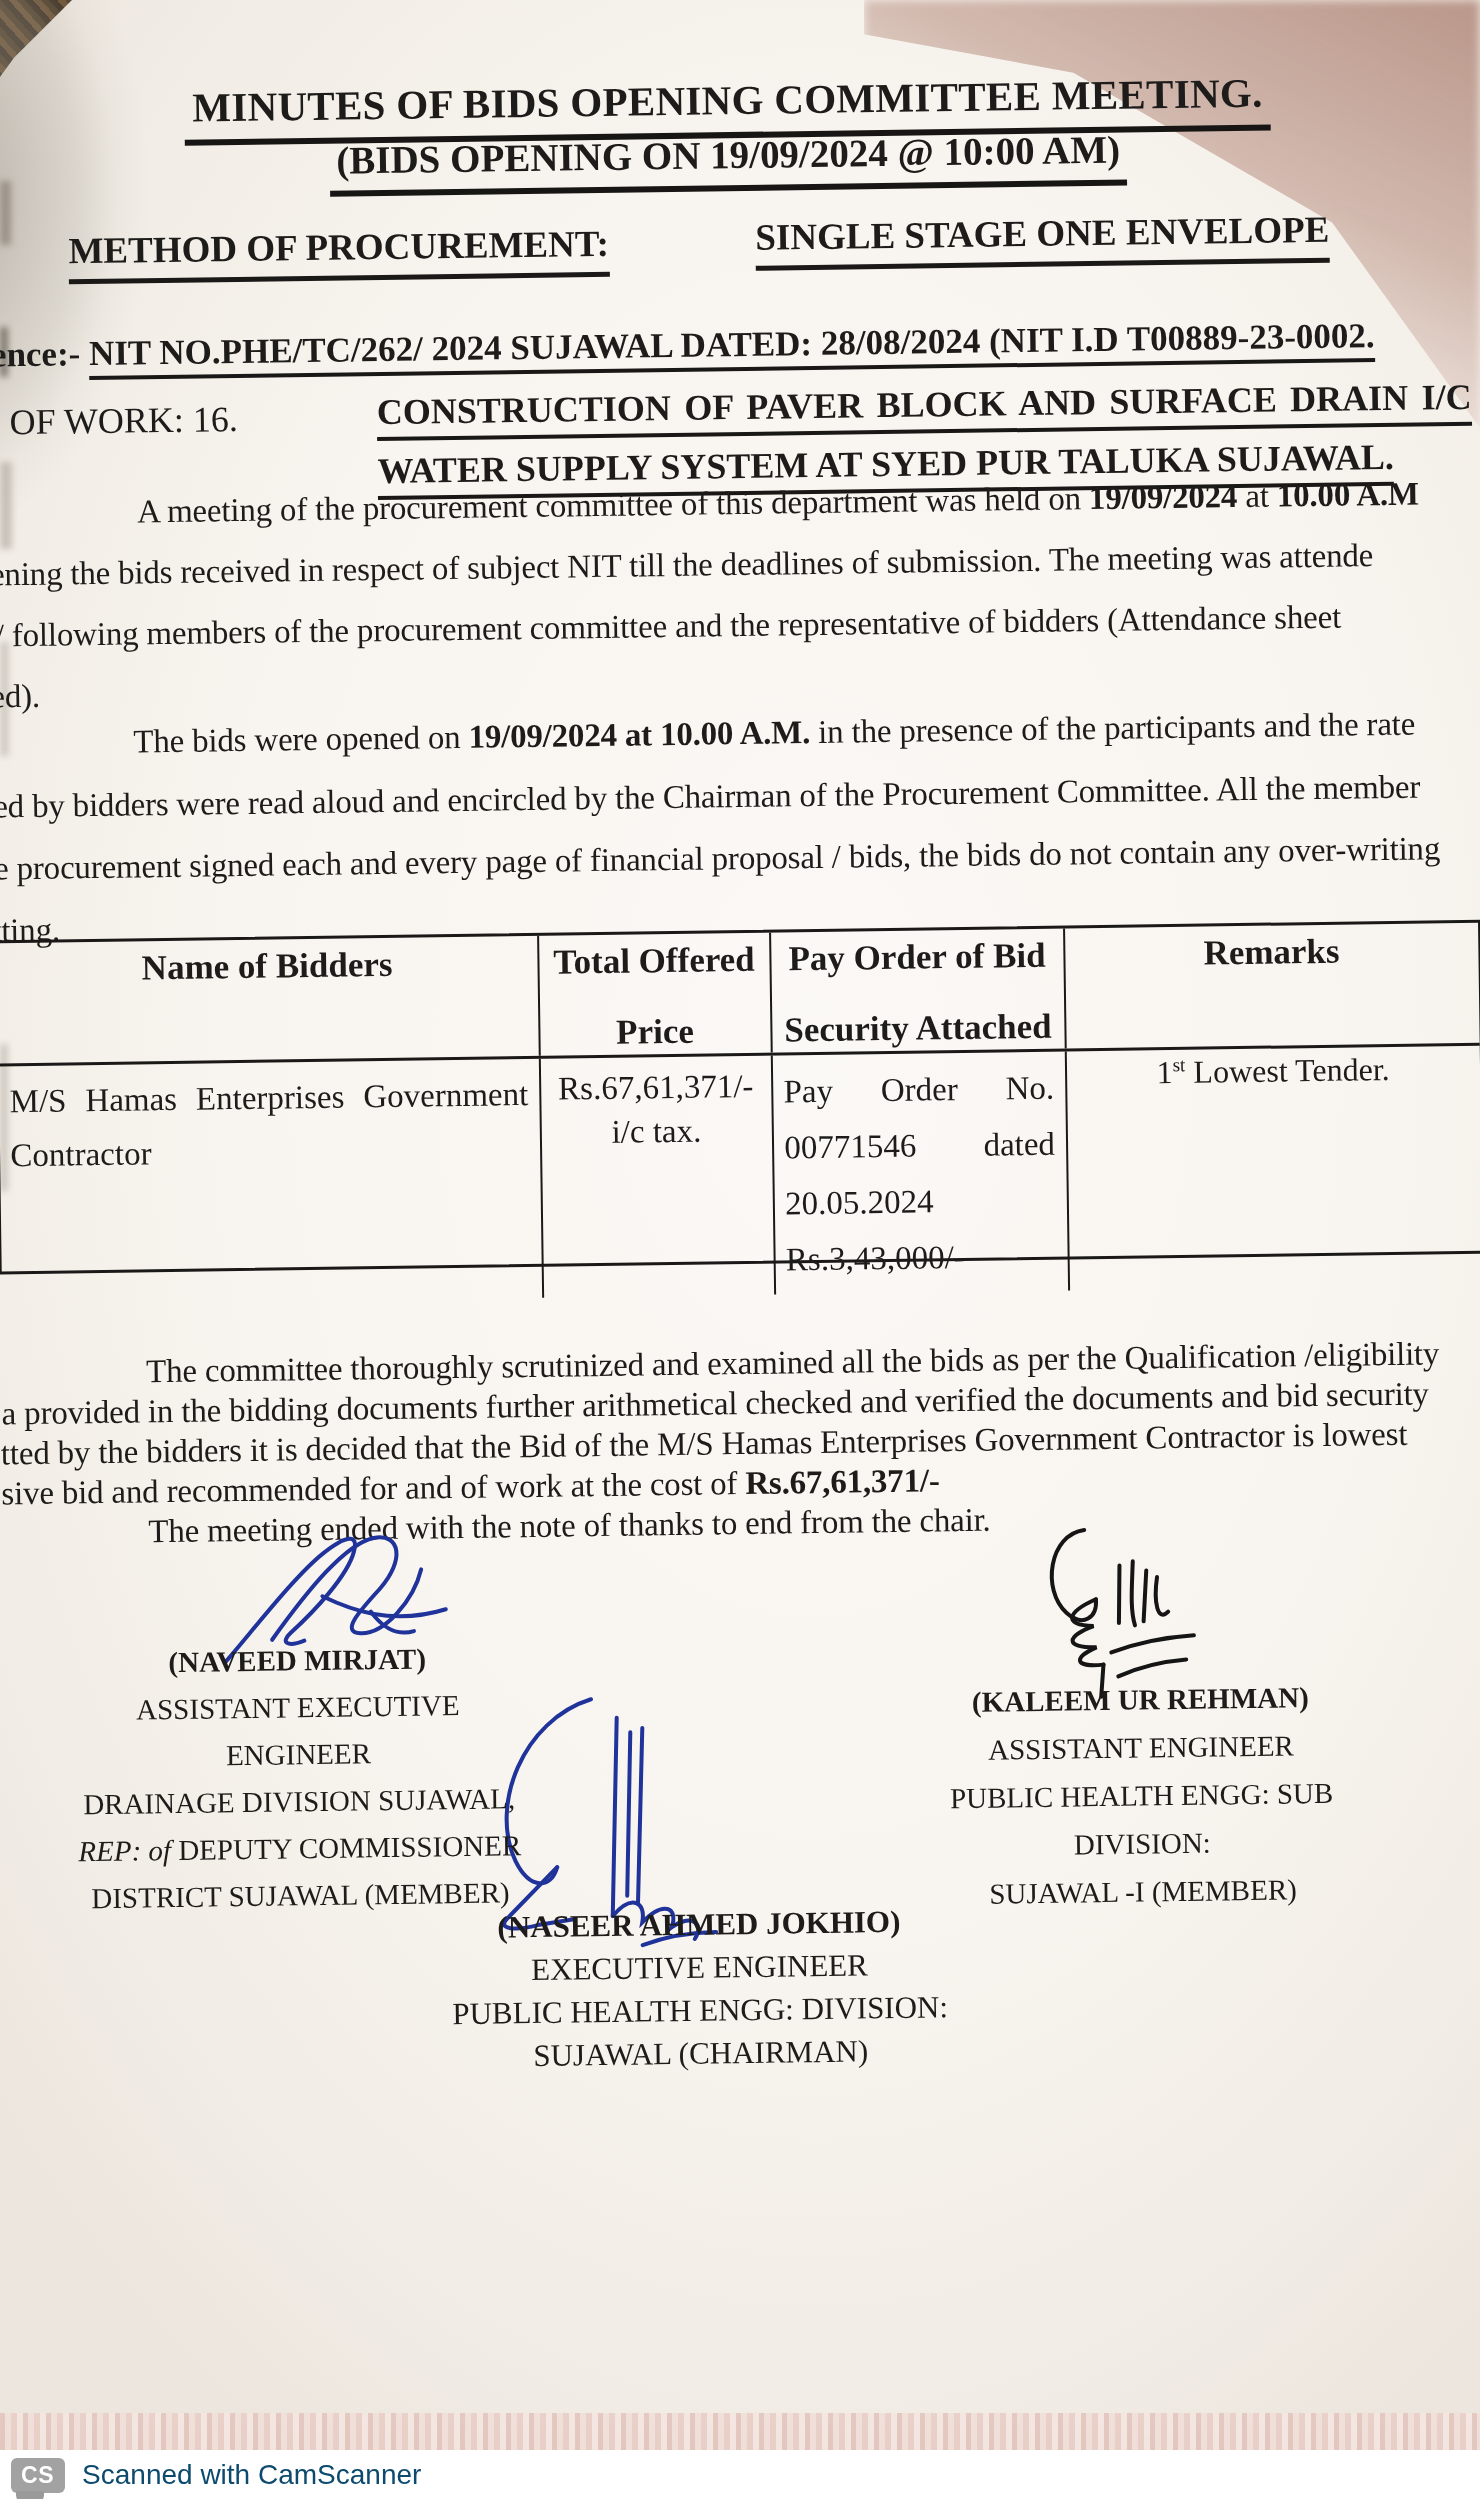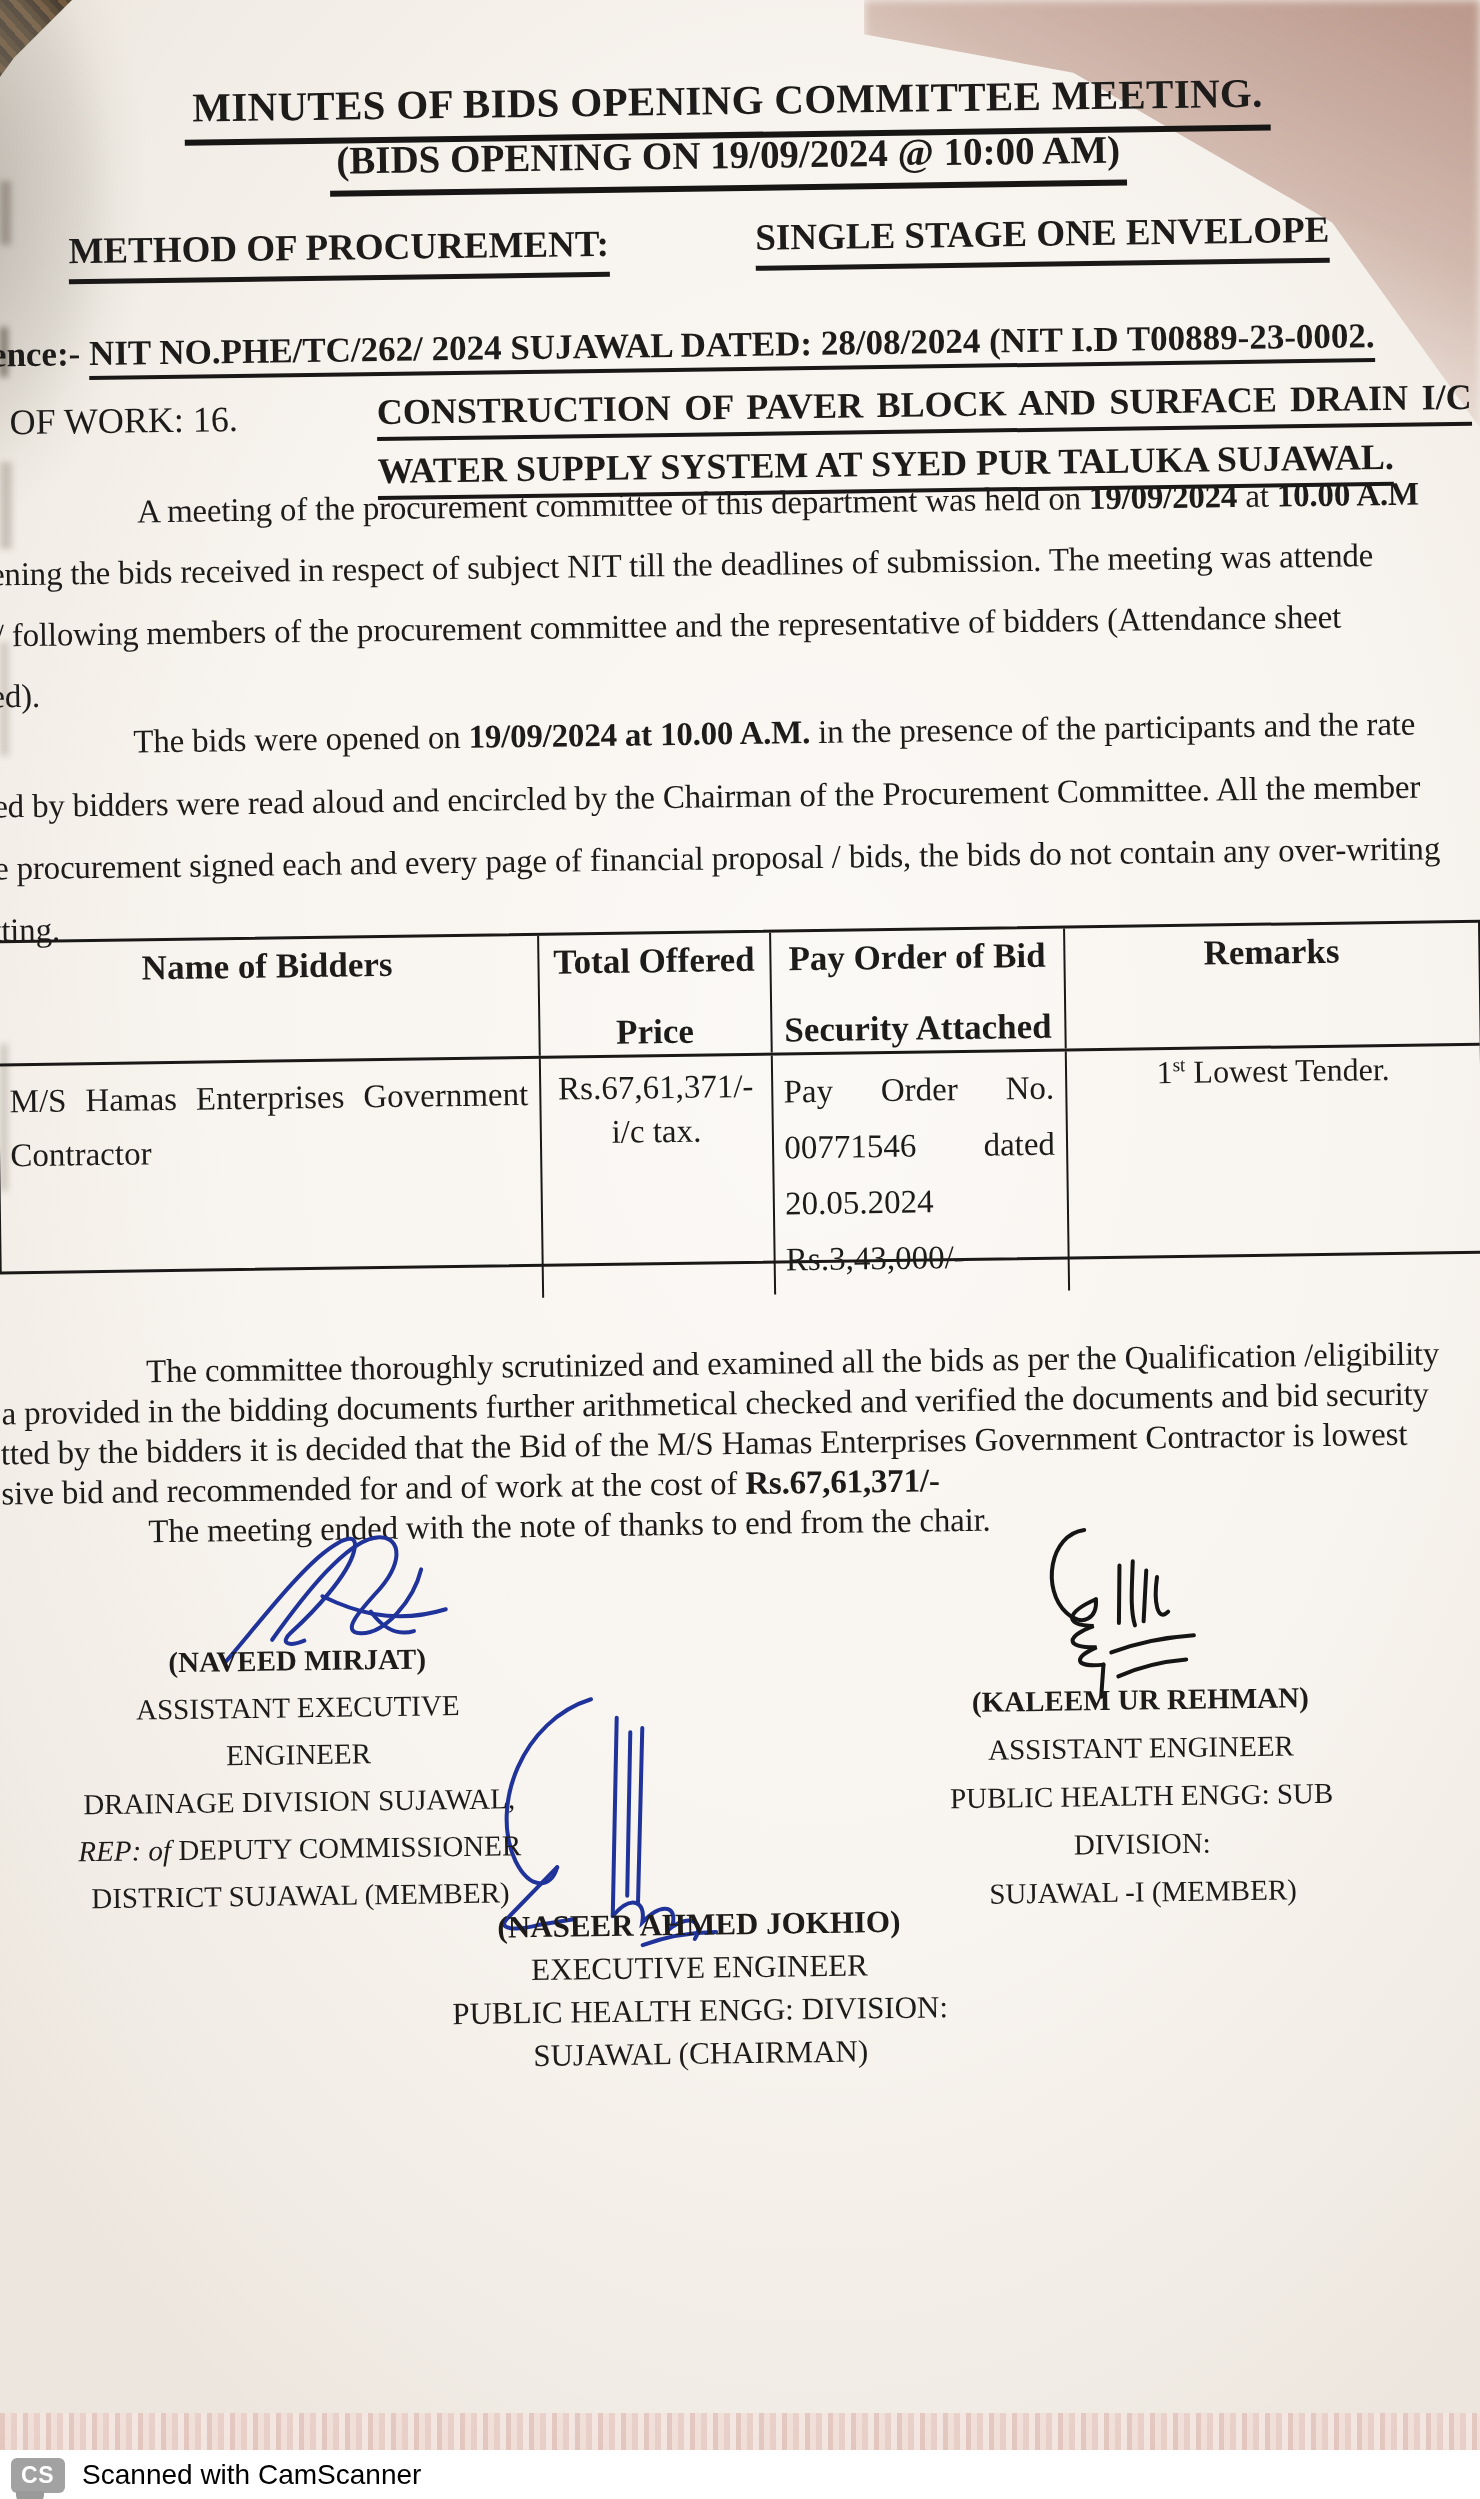--- a/index.html
+++ b/index.html
@@ -109,21 +109,21 @@
   }
   .footer-bar{
     position:absolute;left:0;top:2450px;width:1480px;height:50px;background:#ffffff;
     display:flex;align-items:center;font-family:"Liberation Sans", sans-serif;
   }
   .cs-logo{width:54px;height:35px;background:#a2a2a2;border-radius:6px;margin-left:10.7px;
     display:flex;align-items:center;justify-content:center;
     color:#ffffff;font-weight:bold;font-size:23px;letter-spacing:0.7px;position:relative;}
   .cs-logo:after{content:"";position:absolute;left:5.4px;bottom:-8px;width:28px;height:9.4px;
     background:#9a9a9a;border-radius:0 0 5.4px 5.4px;}
-  .scan-text{margin-left:17.4px;font-size:28px;color:#000000;}
+  .scan-text{margin-left:17.4px;font-size:28px;color:#0c4a6e;}
 </style>
 </head>
 <body>
 
 <div class="page">
 
   <div class="corner-wood"></div>
   <div class="shadow-tl"></div>
   <div class="shadow-tr"></div>
   <div class="smudge sm1"></div>

